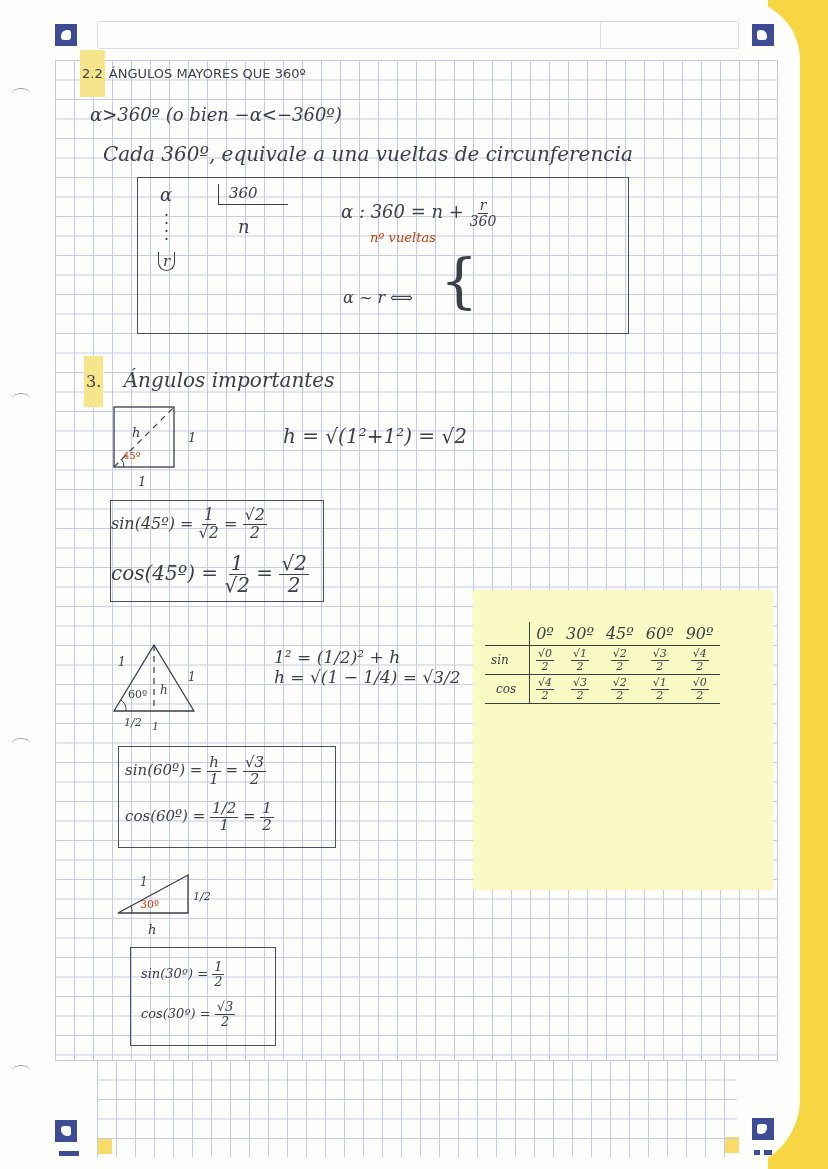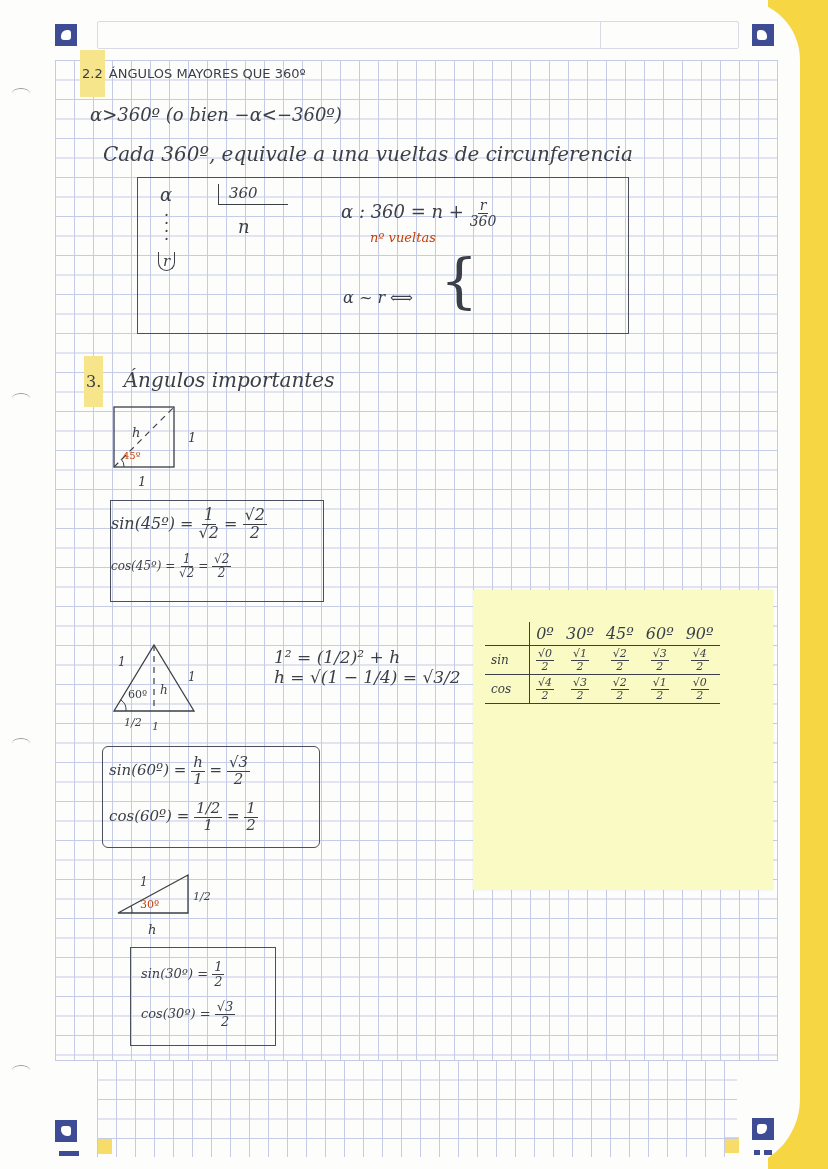--- a/index.html
+++ b/index.html
@@ -28,21 +28,21 @@
   .hl{background:#f6e58a;padding:16px 2px;}
   .box{position:absolute;border:1.5px solid #4a5060;}
   .sticky{position:absolute;left:473px;top:590px;width:300px;height:300px;background:#fafbc4;box-shadow:0 0 2px rgba(0,0,0,.08);}
   .frac{display:inline-flex;flex-direction:column;align-items:center;vertical-align:middle;line-height:1.05;font-size:inherit;}
   .frac .num{border-bottom:1.2px solid #3a3f48;padding:0 2px;}
   .tbl{position:absolute;left:12px;top:32px;border-collapse:collapse;font-family:"DejaVu Serif",serif;font-style:italic;color:#3a3f48;}
   .tbl td,.tbl th{padding:2px 6px;font-weight:normal;text-align:center;font-size:15px;}
   .tbl th{font-size:16px;}
   .tbl .rowlabel{font-size:12px;border-right:1.5px solid #3a3f48;text-align:left;padding-right:8px;width:30px;}
   .tbl tr.r1 td{border-top:1.5px solid #3a3f48;}
-  .tbl tr.r2 td{border-top:1.5px solid #3a3f48;border-bottom:1.5px solid #3a3f48;}
+  .tbl tr.r2 td{border-top:1.5px solid #3a3f48;border-bottom:1.5px solid #3a3f48;text-align:center;}
   .tbl .cell{font-size:11px;}
   svg.fig{position:absolute;overflow:visible;}
 </style>
 </head>
 <body>
 
 <div class="yellow-edge"></div>
 <div class="page">
 
   <div class="corner c-tl"></div>
@@ -100,35 +100,36 @@
 
   <svg class="fig" style="left:112px;top:405px;" width="70" height="60">
     <rect x="2" y="2" width="60" height="60" fill="none" stroke="#3a3f48" stroke-width="1.3"></rect>
     <line x1="2" y1="62" x2="62" y2="2" stroke="#3a3f48" stroke-width="1.2" stroke-dasharray="6,5"></line>
     <path d="M12 62 A10 10 0 0 0 9 54" fill="none" stroke="#3a3f48" stroke-width="1"></path>
   </svg>
   <div class="hw" style="left:132px;top:425px;font-size:13px;">h</div>
   <div class="hw blue" style="left:123px;top:450px;font-size:10px;font-style:normal;">45º</div>
   <div class="hw" style="left:188px;top:430px;font-size:13px;">1</div>
   <div class="hw" style="left:138px;top:474px;font-size:13px;">1</div>
+  <div class="hw" style="left:283px;top:424px;font-size:20px;">h = √(1²+1²) = √2</div>
 
   <div class="box" style="left:110px;top:500px;width:212px;height:100px;">
     <div class="hw" style="left:0;top:6px;font-size:16px;">
       <span>sin(45º) =</span>
       <span class="frac">
           <span class="num">1</span>
           <span>√2</span>
         </span>
       =
       <span class="frac">
           <span class="num">√2</span>
           <span>2</span>
         </span>
     </div>
-    <div class="hw" style="left:0;top:52px;font-size:12px;">
+    <div class="hw" style="left:0;top:52px;font-size:20px;">
       <span>cos(45º) =</span>
       <span class="frac">
           <span class="num">1</span>
           <span>√2</span>
         </span>
       =
       <span class="frac">
           <span class="num">√2</span>
           <span>2</span>
         </span>
@@ -144,21 +145,21 @@
   <div class="hw" style="left:188px;top:670px;font-size:12px;">1</div>
   <div class="hw" style="left:160px;top:683px;font-size:12px;">h</div>
   <div class="hw" style="left:128px;top:688px;font-size:11px;font-style:normal;">60º</div>
   <div class="hw" style="left:124px;top:716px;font-size:11px;">1/2</div>
   <div class="hw" style="left:152px;top:720px;font-size:11px;">1</div>
   <div class="hw" style="left:274px;top:647px;font-size:17px;line-height:20px;">
     <div>1² = (1/2)² + h</div>
     <div>h = √(1 − 1/4) = √3/2</div>
   </div>
 
-  <div class="box" style="left:102px;top:746px;width:216px;height:100px;border-radius:6px;">
+  <div class="box" style="left:118px;top:746px;width:216px;height:100px;">
     <div class="hw" style="left:6px;top:8px;font-size:15px;">
       <span>sin(60º) =</span>
       <span class="frac">
           <span class="num">h</span>
           <span>1</span>
         </span>
       =
       <span class="frac">
           <span class="num">√3</span>
           <span>2</span>

